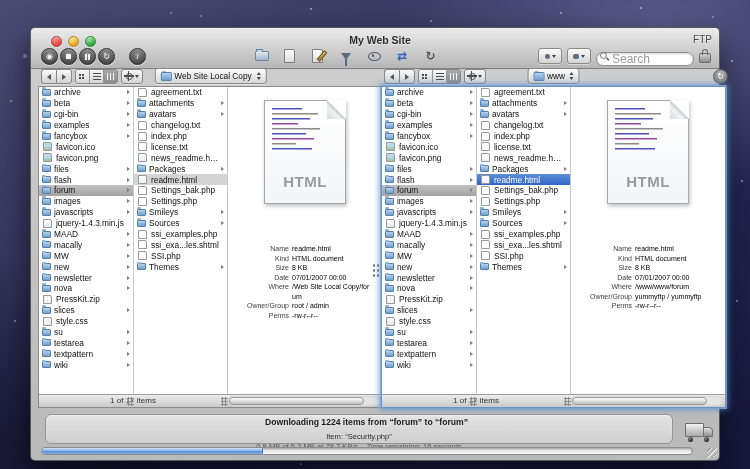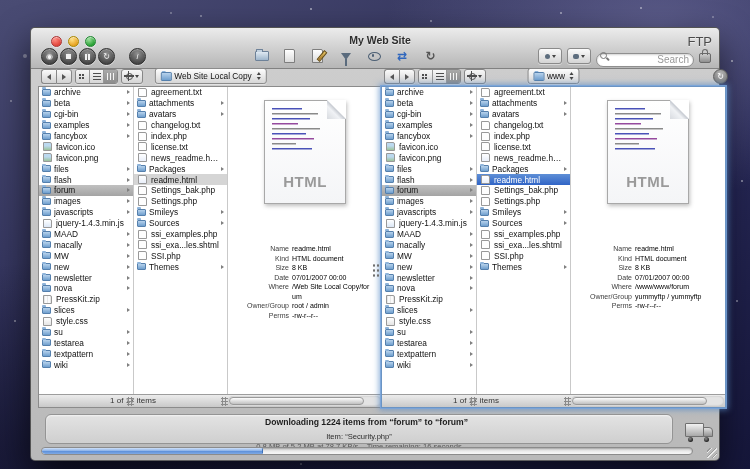--- a/index.html
+++ b/index.html
@@ -24,21 +24,21 @@
 
   
   .window{position:absolute;left:30px;top:27px;width:690px;height:434px;border-radius:5px;
     background:linear-gradient(#cfcfcf,#b9b9b9);border:1px solid rgba(0,0,0,.55);
     box-shadow:0 14px 34px rgba(0,0,0,.6),inset 0 1px 0 rgba(255,255,255,.55);box-sizing:border-box;}
   .chrome{position:absolute;left:0;top:0;right:0;height:40px;border-radius:5px 5px 0 0;
     background:linear-gradient(#ececec,#d3d3d3 45%,#b6b6b6);border-bottom:1px solid #818181;}
   .titlebar{position:absolute;left:0;top:4px;right:0;height:16px;margin-left:10px;}
   .title{position:absolute;left:0;right:0;top:0;height:16px;line-height:17px;text-align:center;
     font-size:10.5px;font-weight:bold;color:#2e2e2e;text-shadow:0 1px 0 rgba(255,255,255,.5);}
-  .protocol{position:absolute;right:7px;top:2px;font-size:13px;color:#4a4a4a;text-shadow:0 1px 0 rgba(255,255,255,.5);text-align:right;}
+  .protocol{position:absolute;right:7px;top:2px;font-size:10px;color:#4a4a4a;text-shadow:0 1px 0 rgba(255,255,255,.5);text-align:right;}
   .tl{position:absolute;top:4px;width:9px;height:9px;border-radius:50%;box-shadow:inset 0 1px 1px rgba(255,255,255,.6),0 1px 1px rgba(255,255,255,.4);}
   .tl.red{left:10px;background:radial-gradient(circle at 35% 30%,#ff8a80,#e0443a 70%);border:1px solid #a33;}
   .tl.yellow{left:27px;background:radial-gradient(circle at 35% 30%,#ffe082,#e7a11f 70%);border:1px solid #a80;}
   .tl.green{left:44px;background:radial-gradient(circle at 35% 30%,#9ae09a,#28a033 70%);border:1px solid #283;}
 
   
   .toolbar{position:absolute;left:0;top:16px;right:0;height:24px;}
   .cbtn{position:absolute;top:4px;width:15px;height:15px;border-radius:50%;
     background:radial-gradient(circle at 50% 30%,#909090,#474747 75%);border:1px solid #2e2e2e;
     box-shadow:0 1px 0 rgba(255,255,255,.5),inset 0 1px 1px rgba(255,255,255,.35);
@@ -59,21 +59,21 @@
   .tbi.blue{color:#2f66bd;font-size:12px;font-weight:bold;}
   .tbi.gray-sync{color:#555;font-size:12px;font-weight:bold;}
   .rt-ctrls{position:absolute;right:8px;top:4px;display:flex;align-items:center;gap:5px;}
   .mini-pop{width:22px;height:14px;border:1px solid #8a8a8a;border-radius:3px;background:linear-gradient(#fbfbfb,#d4d4d4);
     display:flex;align-items:center;justify-content:center;gap:2px;box-shadow:0 1px 0 rgba(255,255,255,.45);}
   .mini-pop .dot{width:5px;height:5px;border-radius:50%;background:#5d6d7e;}
   .mini-pop .cyl{width:6px;height:5px;background:#5d6d7e;border-radius:2px;}
   .dn-arrow{width:0;height:0;border-left:2.5px solid transparent;border-right:2.5px solid transparent;border-top:3px solid #444;}
   .searchbox{position:relative;width:98px;height:14px;}
   .searchbox input{width:100%;height:100%;box-sizing:border-box;border:1px solid #8f8f8f;border-radius:8px;
-    padding:0 4px 0 15px;font-size:10px;font-family:inherit;background:#fff;box-shadow:inset 0 1px 2px rgba(0,0,0,.18);outline:none;text-align:right;}
+    padding:0 4px 0 15px;font-size:12px;font-family:inherit;background:#fff;box-shadow:inset 0 1px 2px rgba(0,0,0,.18);outline:none;}
   .searchbox input::placeholder{color:#999;}
   .mag{position:absolute;left:4px;top:3px;width:5px;height:5px;border:1.5px solid #777;border-radius:50%;}
   .mag::after{content:"";position:absolute;left:4.5px;top:4.5px;width:3.5px;height:1.5px;background:#777;transform:rotate(45deg);border-radius:1px;}
   .lock{position:relative;width:10px;height:8px;background:linear-gradient(#cfcfcf,#8f8f8f);border:1px solid #6a6a6a;border-radius:2px;margin-top:4px;}
   .lock::before{content:"";position:absolute;left:1.5px;top:-5px;width:4px;height:5px;border:1.5px solid #6a6a6a;border-bottom:none;border-radius:4px 4px 0 0;}
 
   
   .pane{position:absolute;top:40px;width:333px;height:340px;padding-left:12px;}
   .pane.local{left:7px;}
   .pane.remote{left:350px;}

